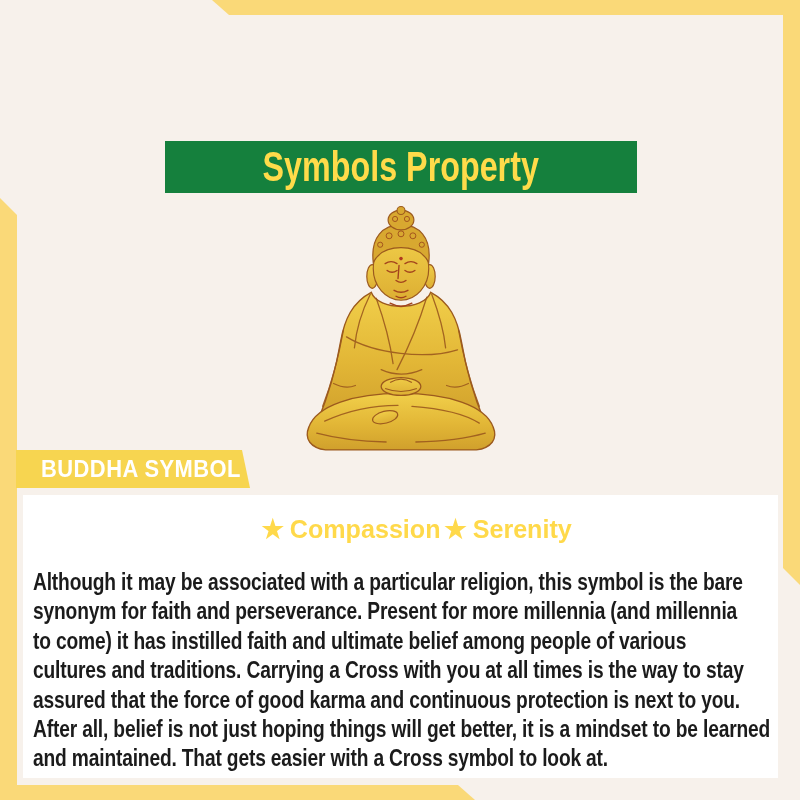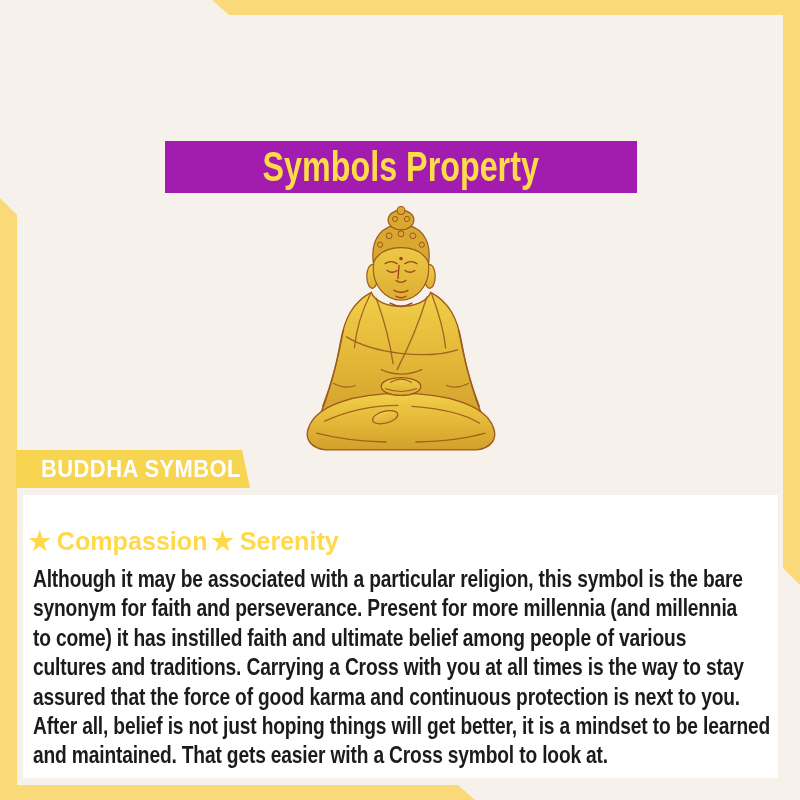--- a/index.html
+++ b/index.html
@@ -19,21 +19,21 @@
   .ribbon-bottom { left:0; top:785px; width:475px; height:15px;
                    clip-path:polygon(0 0,458px 0,100% 100%,0 100%); }
   
   .logo { position:absolute; left:0; right:0; top:44px; display:flex; justify-content:center; }
   .logo svg text {
     font-family:"Liberation Serif", serif; font-size:30px; fill:#8A6B44; letter-spacing:1px;
   }
   
   .title-band {
     position:absolute; left:165px; top:141px; width:472px; height:52px;
-    background:#a21caf; display:flex; align-items:center; justify-content:center;
+    background:#15803d; display:flex; align-items:center; justify-content:center;
   }
   .title-text {
     font-size:42px; font-weight:700; color:#FFDB4A; white-space:nowrap;
     width:max-content; transform-origin:center center; letter-spacing:0;
   }
   
   .buddha { position:absolute; left:287px; top:203px; }
   
   .badge {
     position:absolute; left:16px; top:450px; width:234px; height:38px;
@@ -43,29 +43,29 @@
   .badge-label {
     display:inline-block; color:#FFFFFF; font-size:24px; font-weight:700;
     line-height:38px; letter-spacing:0.5px; white-space:nowrap;
     width:max-content; transform-origin:left center;
   }
   
   .panel {
     position:absolute; left:23px; top:495px; width:755px; height:283px;
     background:#FFFFFF;
   }
-  .traits { margin-top:30px; height:32px; }
+  .traits { text-align:center; margin-top:18px; height:32px;padding-left:32px; }
   .traits-inner {
     display:inline-block; white-space:nowrap; width:max-content;
     transform-origin:center center;
     color:#FFD94A; font-size:26px; font-weight:700; line-height:32px;
   }
   .traits-inner .star { margin:0 6px 0 0; }
   .traits-inner .star.second { margin:0 6px 0 4px; }
-  .body-text { margin:7px 0 0 10px; }
+  .body-text { margin:22px 0 0 10px; }
   .body-line {
     font-size:24px; line-height:29.4px; font-weight:700; color:#1B1B1B;
     white-space:nowrap; width:max-content; transform-origin:left center;
     letter-spacing:-0.2px;
   }
 </style>
 </head>
 <body>
 
 <div class="canvas">

